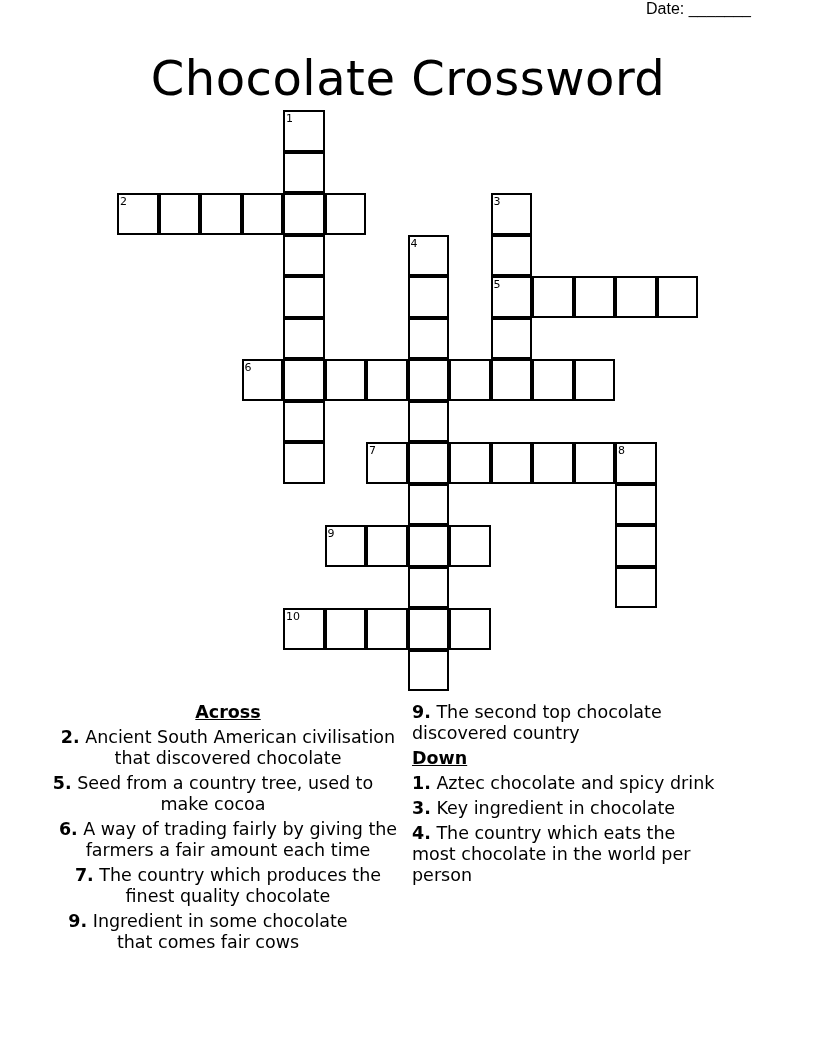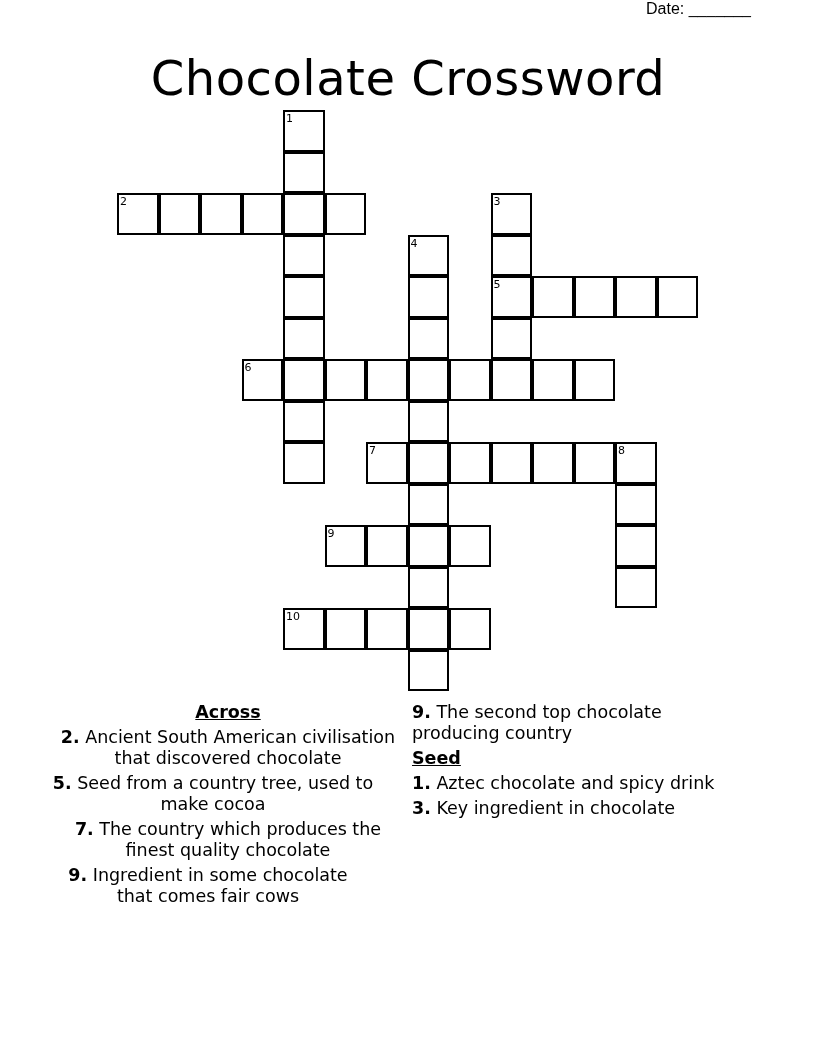--- a/index.html
+++ b/index.html
@@ -100,22 +100,24 @@
     </div>
     <div class="cell" style="left: 324.5px; top: 608px;"></div>
     <div class="cell" style="left: 366px; top: 608px;"></div>
     <div class="cell" style="left: 449px; top: 608px;"></div>
   </div>
 
 <div class="clues" style="left:48px; top:702px; width:360px;text-align:center;">
   <span class="heading">Across</span>
   <div class="clue"><b>2.</b><span> Ancient South American civilisation that discovered chocolate</span></div>
   <div class="clue" style="width:330px;"><b>5.</b><span> Seed from a country tree, used to make cocoa</span></div>
+  <div class="clue"><b>6.</b><span> A way of trading fairly by giving the farmers a fair amount each time</span></div>
   <div class="clue"><b>7.</b><span> The country which produces the finest quality chocolate</span></div>
   <div class="clue" style="width:320px;"><b>9.</b><span> Ingredient in some chocolate that comes fair cows</span></div>
 </div>
 
 <div class="clues" style="left:412px; top:702px; width:345px;">
-  <div class="clue" style="width:300px;"><b>9.</b><span> The second top chocolate producing country</span></div>
-  <span class="heading">Seed</span>
+  <div class="clue" style="width:300px;"><b>9.</b><span> The second top chocolate discovered country</span></div>
+  <span class="heading">Down</span>
   <div class="clue"><b>1.</b><span> Aztec chocolate and spicy drink</span></div>
   <div class="clue"><b>3.</b><span> Key ingredient in chocolate</span></div>
+  <div class="clue" style="width:310px;"><b>4.</b><span> The country which eats the most chocolate in the world per person</span></div>
 </div>
 
 </body></html>

